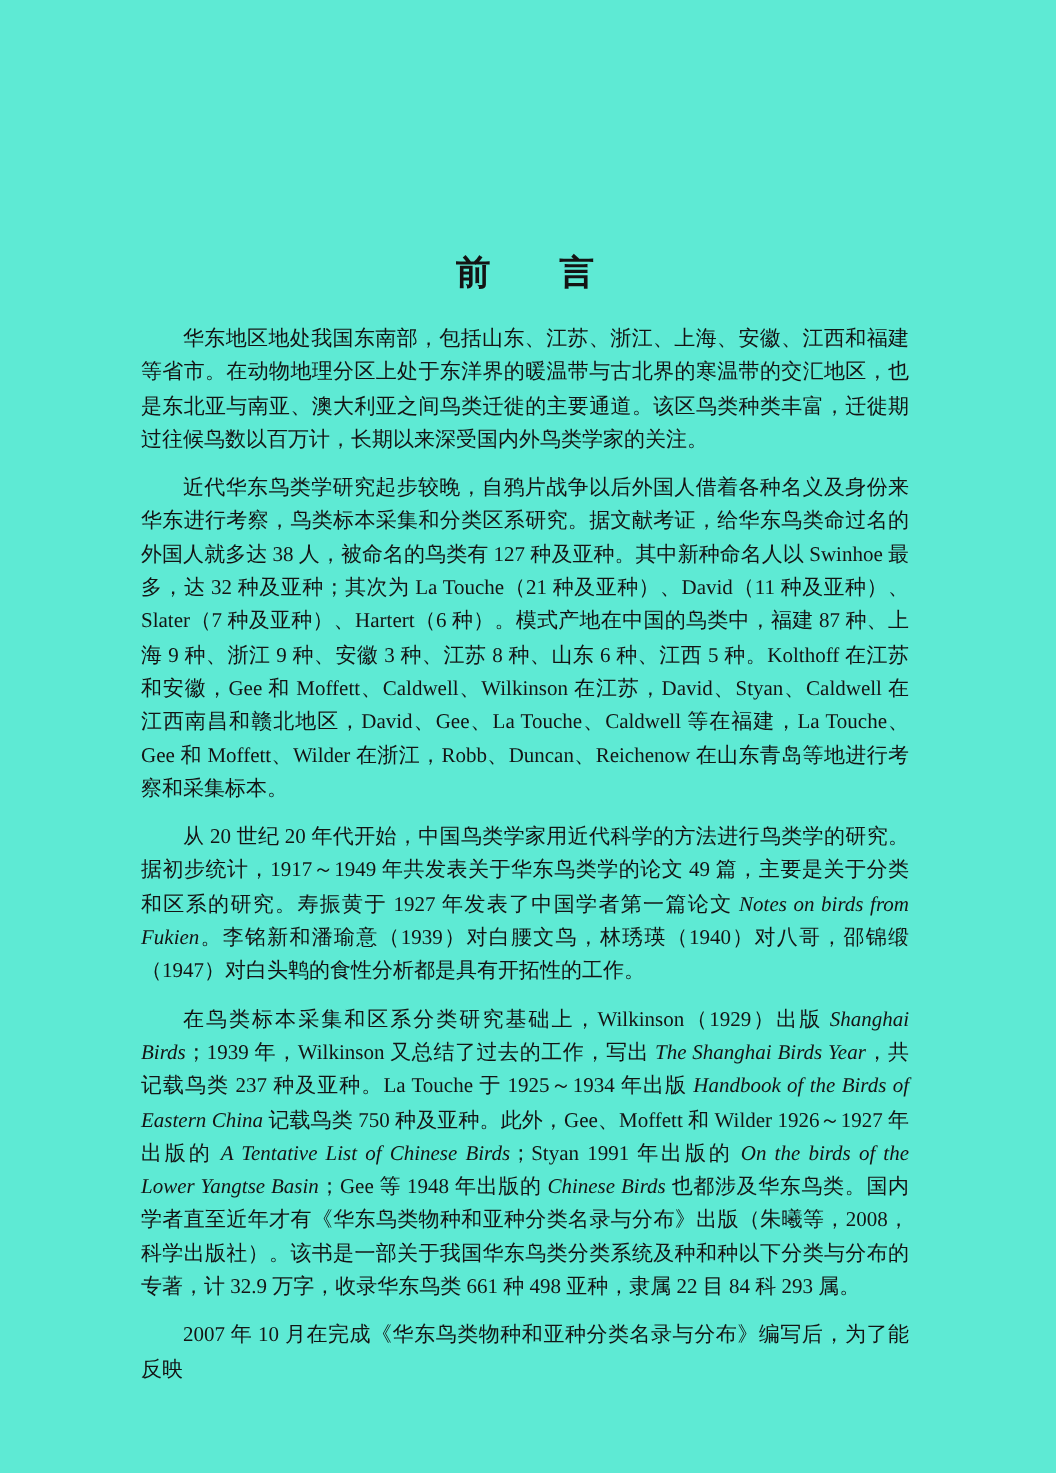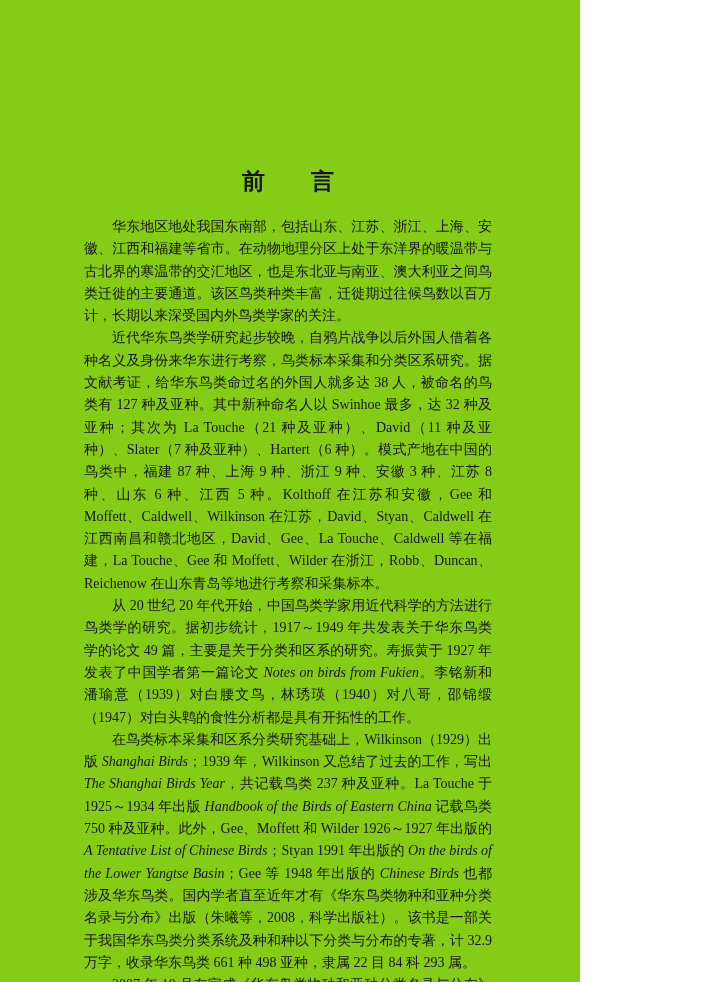--- a/index.html
+++ b/index.html
@@ -9,41 +9,41 @@
   }
   body {
     width: 706px;
     height: 982px;
     overflow: hidden;
     font-family: "Liberation Serif", "DejaVu Serif", serif;
     color: #141414;
   }
   .page {
     box-sizing: border-box;
-    width: 580px;
+    width: 704px;
     height: 982px;
     padding: 166px 88px 0 84px;
-    background: #84cc16;
+    background: #5eead4;
   }
   .title {
     font-family: "Liberation Sans", "DejaVu Sans", sans-serif;
     font-weight: bold;
     font-size: 23px;
     line-height: 30px;
     text-align: center;
     margin: 0 0 20px 0;
     color: #141414;
   }
   .body-text {
     font-size: 14px;
     line-height: 22.3px;
     text-align: justify;
   }
   .para {
-    margin: 0;
+    margin: 10px;
     padding: 0;
     text-indent: 2em;
   }
   .it {
     font-style: italic;
   }
 </style>
 </head>
 <body>
 

